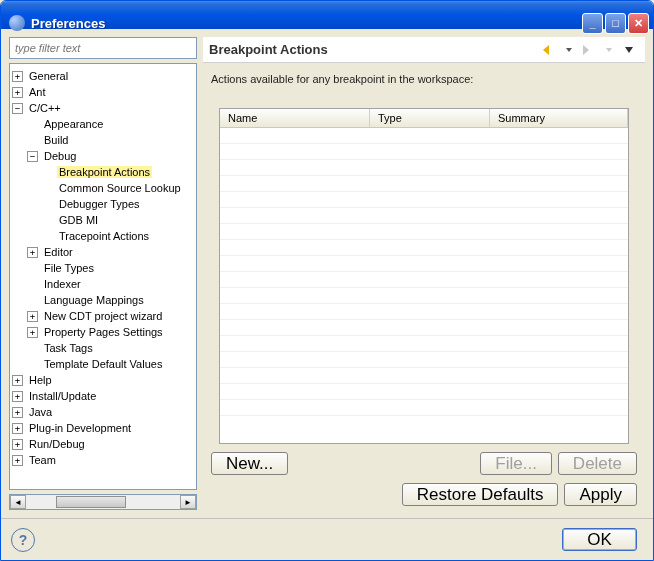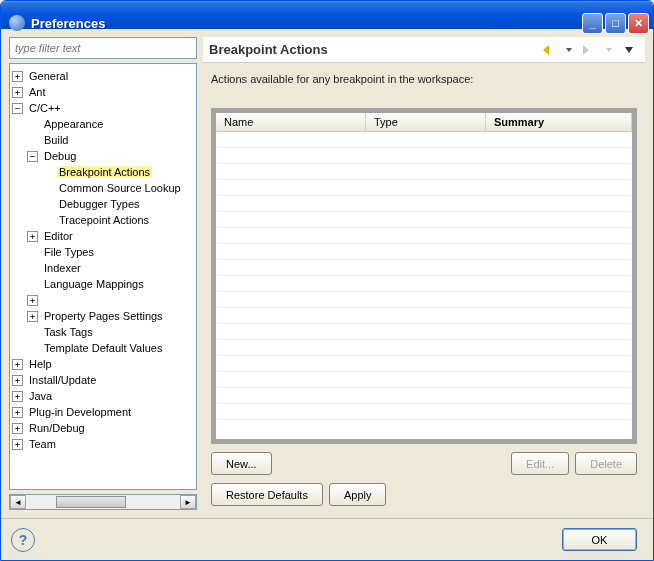--- a/index.html
+++ b/index.html
@@ -28,36 +28,36 @@
 .hscroll { height: 16px; border: 1px solid #7f9db9; background: #efefef; display: flex; align-items: center; }
 .hscroll-btn { width: 16px; height: 14px; background: linear-gradient(#fafafa,#d8d8d8); border: 1px solid #a0a0a0; display:flex; align-items:center; justify-content:center; font-size:8px; cursor:pointer; }
 .hscroll-track { flex:1; position:relative; height:14px; }
 .hscroll-thumb { position:absolute; left:30px; width:70px; height:12px; top:1px; background: linear-gradient(#e8e8e8,#c8c8c8); border:1px solid #909090; }
 
 .right-panel { flex: 1; display: flex; flex-direction: column; }
 .panel-header { height: 26px; display: flex; align-items: center; background: #fff; border-bottom: 1px solid #d0d0d0; padding: 0 6px; }
 .panel-title { flex: 1; font-size: 13px; font-weight: bold; color: #333; }
 .nav-icon { width: 16px; height: 16px; margin: 0 2px; cursor: pointer; display:flex; align-items:center; justify-content:center; }
 .subtext { padding: 10px 8px 23px 8px; color: #222; }
-.table-area { flex: 1; border: 5px solid #a3a3a3; background: #fff; margin: 0 8px; }
+.table-area { flex: 1; border: 1px solid #a3a3a3; background: #fff; margin: 0 16px; }
 .table-header { display: flex; background: linear-gradient(#fdfdfd,#ece9d8); border-bottom: 1px solid #c8c8c8; }
 .th { padding: 3px 8px; border-right: 1px solid #d0d0d0; }
-.th1 { width: 150px; } .th2 { width: 120px; } .th3 { flex:1;font-weight:bold; }
+.th1 { width: 150px; } .th2 { width: 120px; } .th3 { flex:1; }
 .table-body { height: 280px; }
 .row { height: 16px; border-bottom: 1px solid #f0f0f0; }
 
 .action-row { display: flex; padding: 8px; gap: 6px; }
 .action-row .spacer-flex { flex:1; }
-.bottom-row { display: flex; justify-content: flex-start; padding: 0 8px 4px 8px; gap: 6px; }
+.bottom-row { display: flex; justify-content: flex-end; padding: 0 8px 4px 8px; gap: 6px; }
 
 .footer { height: 42px; border-top: 1px solid #c0c0c0; background: #ece9d8; display: flex; align-items: center; padding: 0 10px; }
 .help-icon { width: 24px; height: 24px; border: 1.5px solid #5078b0; border-radius: 50%; display:flex; align-items:center; justify-content:center; color:#5078b0; font-size:14px; font-weight:bold; cursor:pointer; }
 .footer .spacer-flex { flex:1; }
 
-button.btn { height: 23px; padding: 0 14px; background: linear-gradient(#fdfdfd, #ece9d8); border: 1px solid #808080; border-radius: 3px; cursor: pointer; font-size:11px; }
+button.btn { height: 23px; padding: 0 14px; background: linear-gradient(#fdfdfd, #ece9d8); border: 1px solid #808080; border-radius: 3px; cursor: pointer; font-size:17px; }
 button.btn:disabled { color: #a0a0a0; cursor: default; }
 button.btn.default { border: 1px solid #3c6cc8; box-shadow: inset 0 0 0 1px #88b0ff; }
 </style>
 </head>
 <body>
 
 <div class="window">
   <div class="titlebar">
     <div class="titlebar-icon"></div>
     <div class="titlebar-text">Preferences</div>
@@ -112,20 +112,26 @@
           <div class="tree-node">
             <span class="spacer"></span>
             <span class="spacer"></span>
             <span class="spacer"></span>
             <span class="tree-label">Debugger Types</span>
           </div>
           <div class="tree-node">
             <span class="spacer"></span>
             <span class="spacer"></span>
             <span class="spacer"></span>
+            <span class="tree-label">GDB MI</span>
+          </div>
+          <div class="tree-node">
+            <span class="spacer"></span>
+            <span class="spacer"></span>
+            <span class="spacer"></span>
             <span class="tree-label">Tracepoint Actions</span>
           </div>
           <div class="tree-node">
             <span class="spacer"></span>
             <span class="expander">+</span>
             <span class="tree-label">Editor</span>
           </div>
           <div class="tree-node">
             <span class="spacer"></span>
             <span class="spacer"></span>
@@ -137,20 +143,21 @@
             <span class="tree-label">Indexer</span>
           </div>
           <div class="tree-node">
             <span class="spacer"></span>
             <span class="spacer"></span>
             <span class="tree-label">Language Mappings</span>
           </div>
           <div class="tree-node">
             <span class="spacer"></span>
             <span class="expander">+</span>
+            <span class="tree-label">New CDT project wizard</span>
           </div>
           <div class="tree-node">
             <span class="spacer"></span>
             <span class="expander">+</span>
             <span class="tree-label">Property Pages Settings</span>
           </div>
           <div class="tree-node">
             <span class="spacer"></span>
             <span class="spacer"></span>
             <span class="tree-label">Task Tags</span>
@@ -247,21 +254,21 @@
             <div class="row"></div>
             <div class="row"></div>
             <div class="row"></div>
             <div class="row"></div>
             <div class="row"></div>
           </div>
       </div>
       <div class="action-row">
         <button class="btn">New...</button>
         <div class="spacer-flex"></div>
-        <button class="btn" disabled="">Edit...</button>
+        <button class="btn" disabled="">File...</button>
         <button class="btn" disabled="">Delete</button>
       </div>
       <div class="bottom-row">
         <button class="btn">Restore Defaults</button>
         <button class="btn">Apply</button>
       </div>
     </div>
   </div>
 
   <div class="footer">

